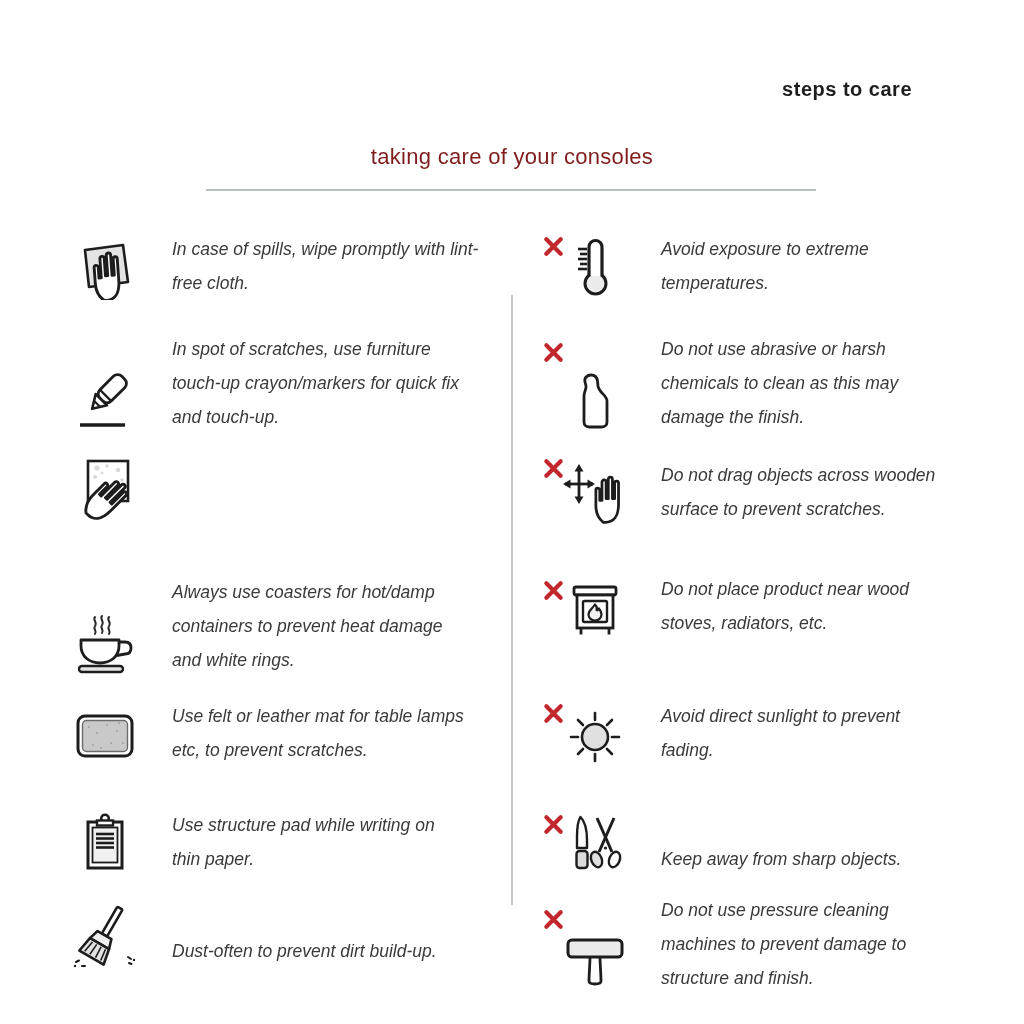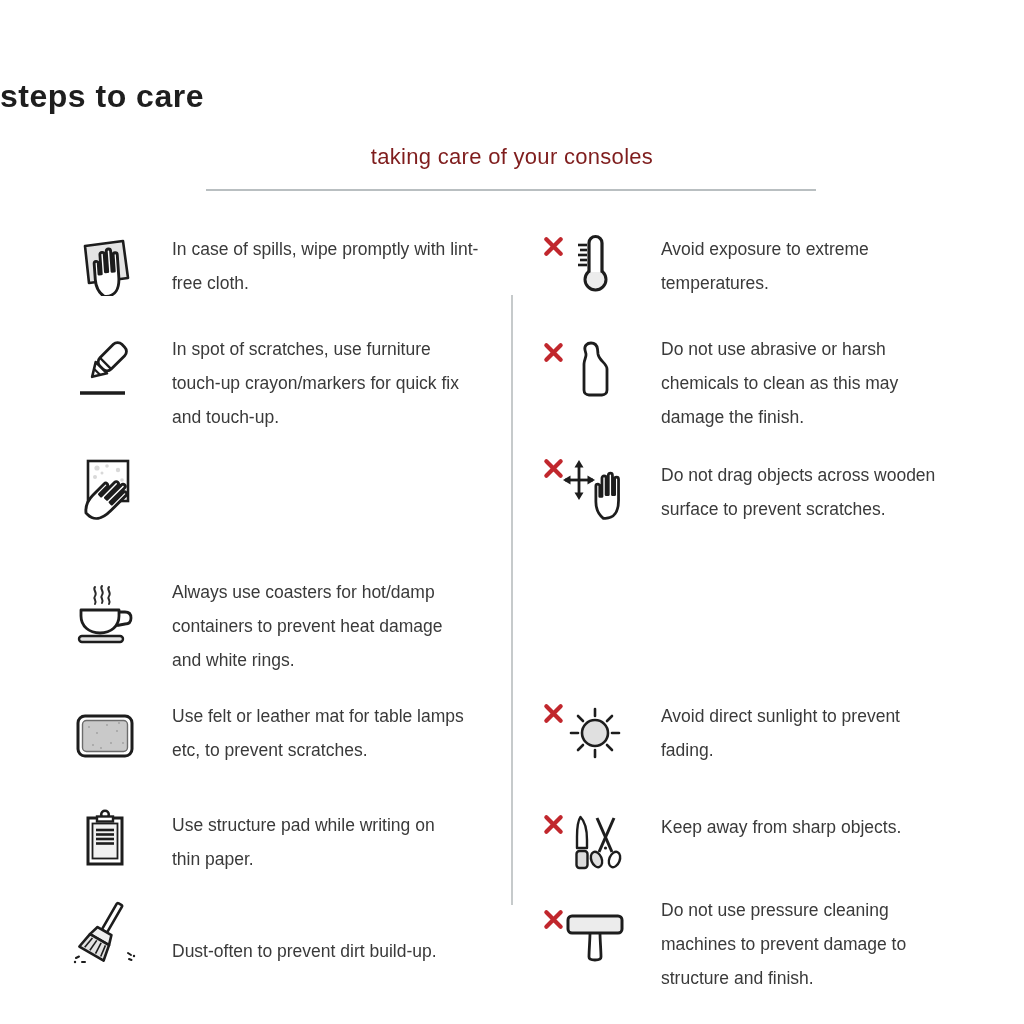--- a/index.html
+++ b/index.html
@@ -1,24 +1,24 @@
 <!DOCTYPE html>
 <html><head>
 <meta charset="utf-8">
 <style>
   html,body{margin:0;padding:0;background:#fff;}
   #page{position:relative;width:1024px;height:1024px;background:#ffffff;overflow:hidden;
         font-family:"Liberation Sans","DejaVu Sans",sans-serif;color:#3a3a3a;}
-  .title{position:absolute;top:78px;left:0;width:912px;text-align:left;
-         font-size:32px;font-weight:700;color:#1e1e1e;letter-spacing:.5px;}
+  .title{position:absolute;top:78px;left:0;width:912px;text-align:right;
+         font-size:20px;font-weight:700;color:#1e1e1e;letter-spacing:.5px;}
   .subtitle{position:absolute;top:144px;left:0;width:1024px;text-align:center;
             font-size:22px;font-weight:400;color:#7f1d1d;letter-spacing:.3px;}
   .hrule{position:absolute;top:189px;left:206px;width:610px;height:2px;background:#b9bfc1;}
   .vrule{position:absolute;top:295px;left:511px;width:2px;height:610px;background:#c6cacb;}
-  .item{position:absolute;display:flex;align-items:flex-start;}
+  .item{position:absolute;display:flex;align-items:flex-end;font-style:italic;}
   .item.left{left:72px;}
   .item.right{left:543px;}
   .iconbox{flex:0 0 66px;display:flex;justify-content:center;}
   .right .iconbox{flex:0 0 64px;margin-left:20px;}
   .txt{margin:0;font-size:17.5px;line-height:34px;color:#3a3a3a;margin-left:34px;}
   .right .txt{}
   .xmark{position:absolute;left:0;top:4px;width:21px;height:21px;}
   svg{display:block;}
 </style>
 </head>
@@ -221,20 +221,38 @@
             <polygon points="32,22 24.5,17.5 24.5,26.5"></polygon>
         </g>
         <g transform="translate(30,12) scale(1.15)">
             <use href="#hand-shape"></use>
           </g>
       </svg>
     </span>
     <p class="txt" style="max-width:310px">Do not drag objects across wooden surface to prevent scratches.</p>
   </div>
 
+  <div class="item right" style="top:572px">
+    <span class="xmark" style="top:8px">
+      <svg width="21" height="21" viewBox="0 0 22 22">
+          <use href="#x-shape"></use>
+        </svg>
+    </span>
+    <span class="iconbox" style="margin-top:4px">
+      <svg width="64" height="64" viewBox="0 0 64 64">
+        <rect x="11" y="11" width="42" height="8" rx="2" fill="#fff" stroke="#1d1d1d" stroke-width="2.8"></rect>
+        <rect x="14" y="19" width="36" height="33" fill="#fff" stroke="#1d1d1d" stroke-width="2.8"></rect>
+        <rect x="20" y="25" width="24" height="21" rx="1.5" fill="#fff" stroke="#1d1d1d" stroke-width="2.4"></rect>
+        <path d="M32,28.5 C29,33 25.5,34.5 25.5,38.5 C25.5,42 28.5,44.5 32,44.5 C35.5,44.5 38.5,42 38.5,38.5 C38.5,36 37.3,34.6 36,32.5 C35.2,34 34.2,34.6 33.6,34.2 C34.5,32.3 34,30.4 32,28.5 Z" fill="#f2f2f2" stroke="#1d1d1d" stroke-width="2.2" stroke-linejoin="round"></path>
+        <line x1="18" y1="52" x2="18" y2="58.5" stroke="#1d1d1d" stroke-width="2.8"></line>
+        <line x1="46" y1="52" x2="46" y2="58.5" stroke="#1d1d1d" stroke-width="2.8"></line>
+      </svg>
+    </span>
+    <p class="txt" style="max-width:290px">Do not place  product near wood stoves, radiators, etc.</p>
+  </div>
 
   <div class="item right" style="top:699px">
     <span class="xmark">
       <svg width="21" height="21" viewBox="0 0 22 22">
           <use href="#x-shape"></use>
         </svg>
     </span>
     <span class="iconbox">
       <svg width="64" height="64" viewBox="0 0 64 64">
         <circle cx="32" cy="34" r="13" fill="#e0e0e0" stroke="#1d1d1d" stroke-width="2.6"></circle>

